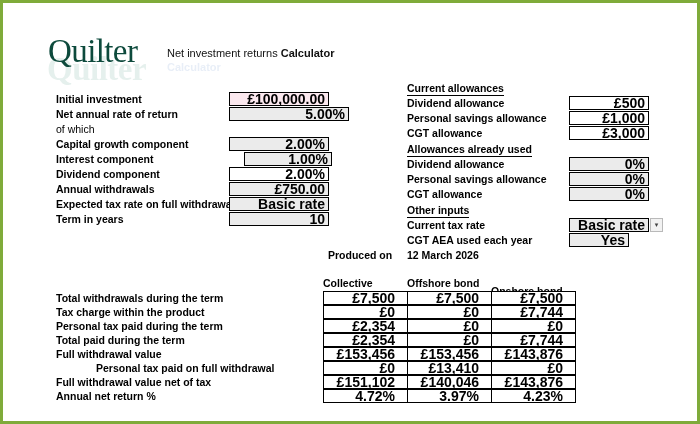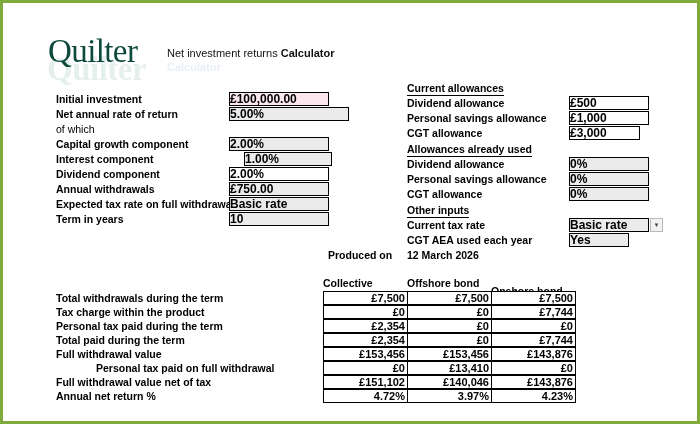--- a/index.html
+++ b/index.html
@@ -52,21 +52,22 @@
   .hdr-u{
     position:absolute;font-size:10.5px;font-weight:bold;color:#000;
     white-space:nowrap;line-height:13px;
     border-bottom:1px solid #000;padding-bottom:0px;
   }
 
   
   .fld{
     position:absolute;box-sizing:border-box;
     border:1px solid #000;
-    font-size:12px;font-weight:bold;color:#000;
+    font-size:14px;font-weight:bold;color:#000;
+    text-align:right;
     padding:0 3px 0 0;
     line-height:13px;height:14px;
     background:#ebebeb;
     overflow:hidden;white-space:nowrap;
   }
   .fld.white{background:#ffffff;}
   .fld.pink{background:#fbe8ee;}
 
   .ddbtn{
     position:absolute;box-sizing:border-box;
@@ -81,22 +82,22 @@
   .produced{position:absolute;font-size:10.5px;font-weight:bold;color:#000;}
 
   
   .colhdr{
     position:absolute;font-size:10.5px;font-weight:bold;color:#000;
     text-align:left;white-space:nowrap;
   }
   .cell{
     position:absolute;box-sizing:border-box;
     border:1px solid #000;
-    font-size:11px;font-weight:bold;color:#000;
-    text-align:right;padding:0 2px 0 0;
+    font-size:14px;font-weight:bold;color:#000;
+    text-align:right;padding:0 12px 0 0;
     line-height:13px;height:14px;
     background:#ffffff;
     overflow:hidden;white-space:nowrap;
   }
 
   
   .viewbtn{
     position:absolute;box-sizing:border-box;
     left:572px;top:265px;width:68px;height:40px;
     border:2px solid #7fab3a;border-radius:9px;
@@ -136,21 +137,21 @@
         <div class="lbl" style="left:53px;top:192px;">Term in years</div>
         <div class="fld" style="left:226px;top:191px;width:100px;">10</div>
       </div>
     <div id="right-inputs">
         <div class="hdr-u" style="left:404px;top:61px;">Current allowances</div>
         <div class="lbl" style="left:404px;top:76px;">Dividend allowance</div>
         <div class="fld white" style="left:566px;top:75px;width:80px;">£500</div>
         <div class="lbl" style="left:404px;top:91px;">Personal savings allowance</div>
         <div class="fld white" style="left:566px;top:90px;width:80px;">£1,000</div>
         <div class="lbl" style="left:404px;top:106px;">CGT allowance</div>
-        <div class="fld white" style="left:566px;top:105px;width:71px;">£3,000</div>
+        <div class="fld white" style="left:566px;top:105px;width:80px;">£3,000</div>
         <div class="hdr-u" style="left:404px;top:122px;">Allowances already used</div>
         <div class="lbl" style="left:404px;top:137px;">Dividend allowance</div>
         <div class="fld" style="left:566px;top:136px;width:80px;">0%</div>
         <div class="lbl" style="left:404px;top:152px;">Personal savings allowance</div>
         <div class="fld" style="left:566px;top:151px;width:80px;">0%</div>
         <div class="lbl" style="left:404px;top:167px;">CGT allowance</div>
         <div class="fld" style="left:566px;top:166px;width:80px;">0%</div>
         <div class="hdr-u" style="left:404px;top:183px;">Other inputs</div>
         <div class="lbl" style="left:404px;top:198px;">Current tax rate</div>
         <div class="fld" style="left:566px;top:197px;width:80px;">Basic rate</div>

